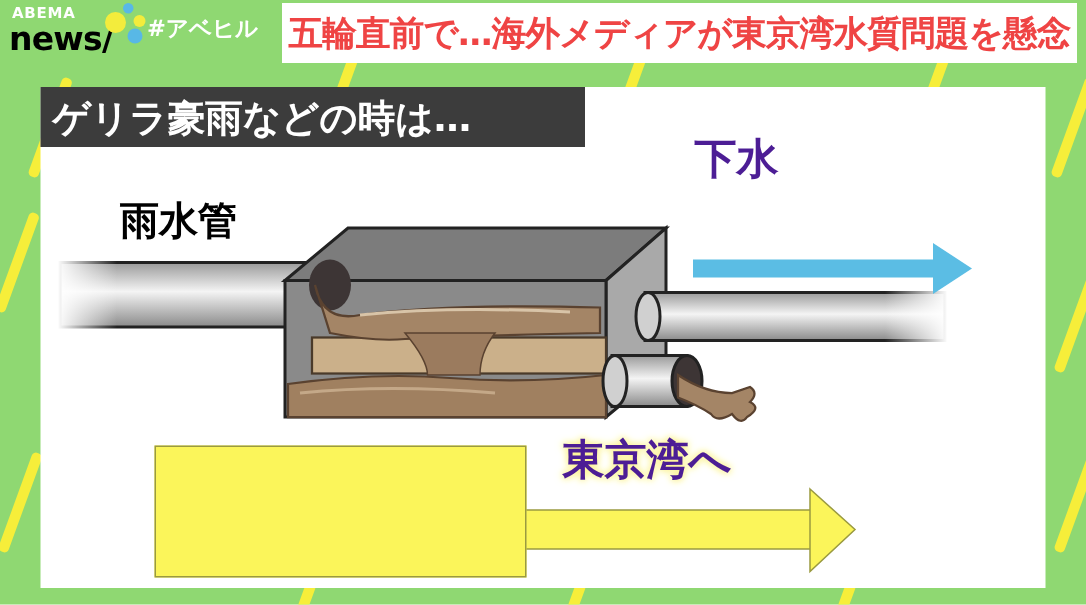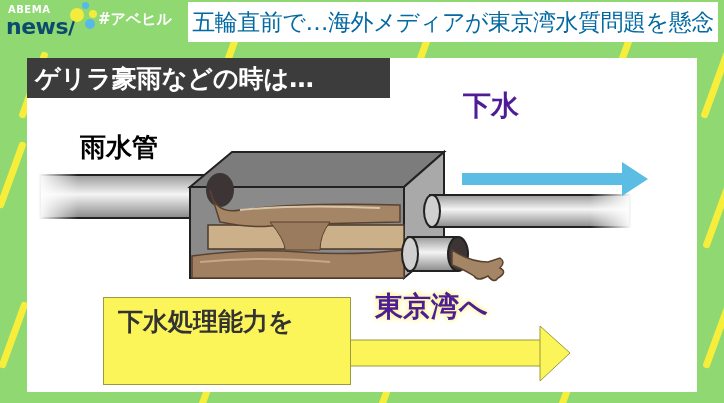--- a/index.html
+++ b/index.html
@@ -1,24 +1,24 @@
 <!DOCTYPE html>
 <html><head>
 <meta charset="utf-8">
 <style>
   html, body { margin:0; padding:0; }
   body { width:724px; height:403px; overflow:hidden; background:#8fd872; position:relative; font-family:"DejaVu Sans", sans-serif; }
   .stripe { position:absolute; width:7px; height:70px; background:#f6ee3a; border-radius:3px; transform:rotate(20deg); }
   .logo { position:absolute; left:6px; top:2px; width:90px; height:40px; }
   .logo .abema { position:absolute; left:2px; top:2px; font-size:10px; font-weight:bold; color:#fff; letter-spacing:0.5px; }
-  .logo .news { position:absolute; left:0px; top:12px; font-size:22px; font-weight:bold; color:#0c4a6e; letter-spacing:-0.5px; }
+  .logo .news { position:absolute; left:0px; top:12px; font-size:22px; font-weight:bold; color:#000000; letter-spacing:-0.5px; }
   .dot { position:absolute; border-radius:50%; }
   .hashtag { position:absolute; left:98px; top:10px; font-size:15px; color:#fff; font-weight:bold; }
   .headline { position:absolute; left:188px; top:2px; width:530px; height:40px; background:#fff; display:flex; align-items:center; justify-content:center; }
-  .headline span { color:#0369a1; font-size:23px; font-weight:normal; letter-spacing:-0.5px; white-space:nowrap; }
+  .headline span { color:#ef4444; font-size:23px; font-weight:bold; letter-spacing:-0.5px; white-space:nowrap; }
   .panel { position:absolute; left:27px; top:58px; width:670px; height:334px; background:#fff; }
   .label-dark { position:absolute; left:27px; top:58px; width:363px; height:40px; background:#3c3c3c; color:#fff; font-size:25px; font-weight:bold; display:flex; align-items:center; padding-left:8px; box-sizing:border-box; white-space:nowrap; }
   .rain-pipe-label { position:absolute; left:80px; top:130px; font-size:26px; font-weight:bold; color:#000000; }
   .sewer-label { position:absolute; left:463px; top:88px; font-size:28px; font-weight:bold; color:#4c1d95; line-height:36px; }
   .tokyo-label { position:absolute; left:375px; top:288px; font-size:28px; font-weight:bold; color:#4c1d95; text-shadow:0 0 4px #fff59d, 0 0 6px #f8f070; }
   .yellow-box { position:absolute; left:103px; top:297px; width:248px; height:88px; background:#fbf55a; border:1px solid #9a9a40; box-sizing:border-box; padding:6px 0 0 14px; font-size:25px; font-weight:bold; color:#333; line-height:36px; }
   svg.art { position:absolute; left:0; top:0; }
 </style>
 </head>
 <body>
@@ -115,14 +115,13 @@
   </g>
 </svg>
 
 <div class="label-dark">ゲリラ豪雨などの時は…</div>
 <div class="rain-pipe-label">雨水管</div>
 <div class="sewer-label">
   <div>下水</div>
 </div>
 <div class="tokyo-label">東京湾へ</div>
 <div class="yellow-box">
-  <div>下水処理能力を</div>
 </div>
 
 </body></html>

